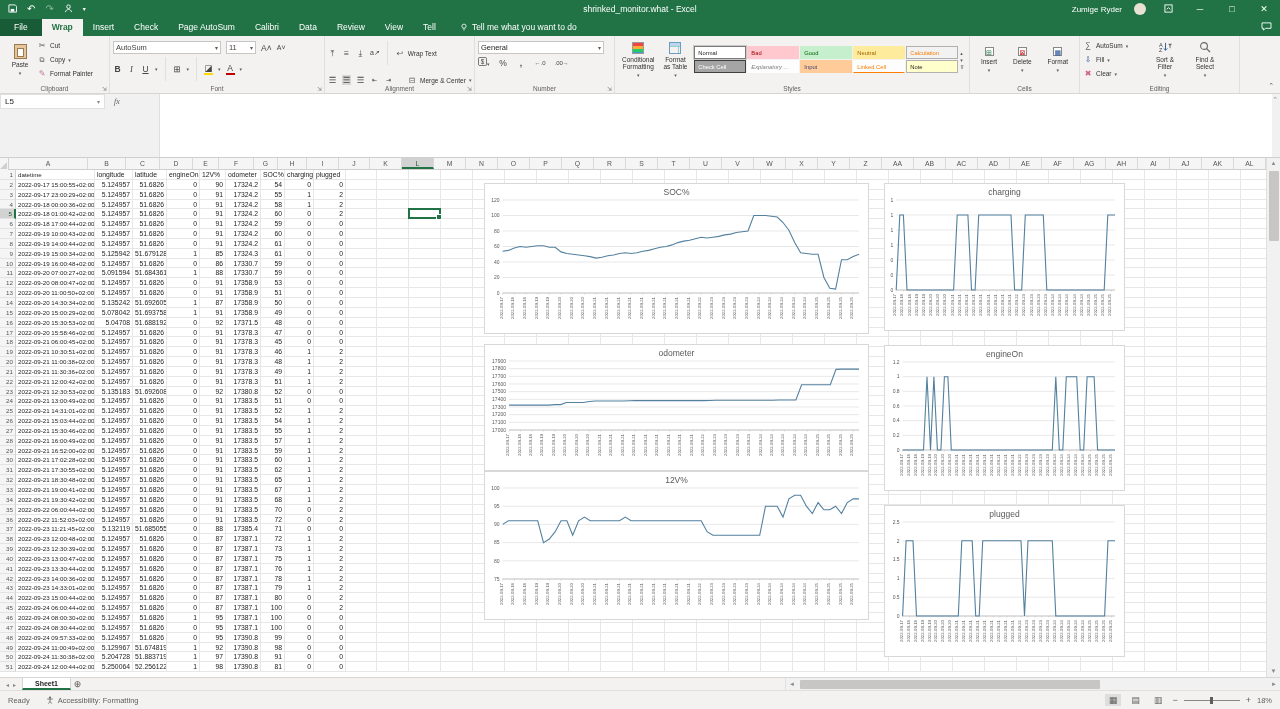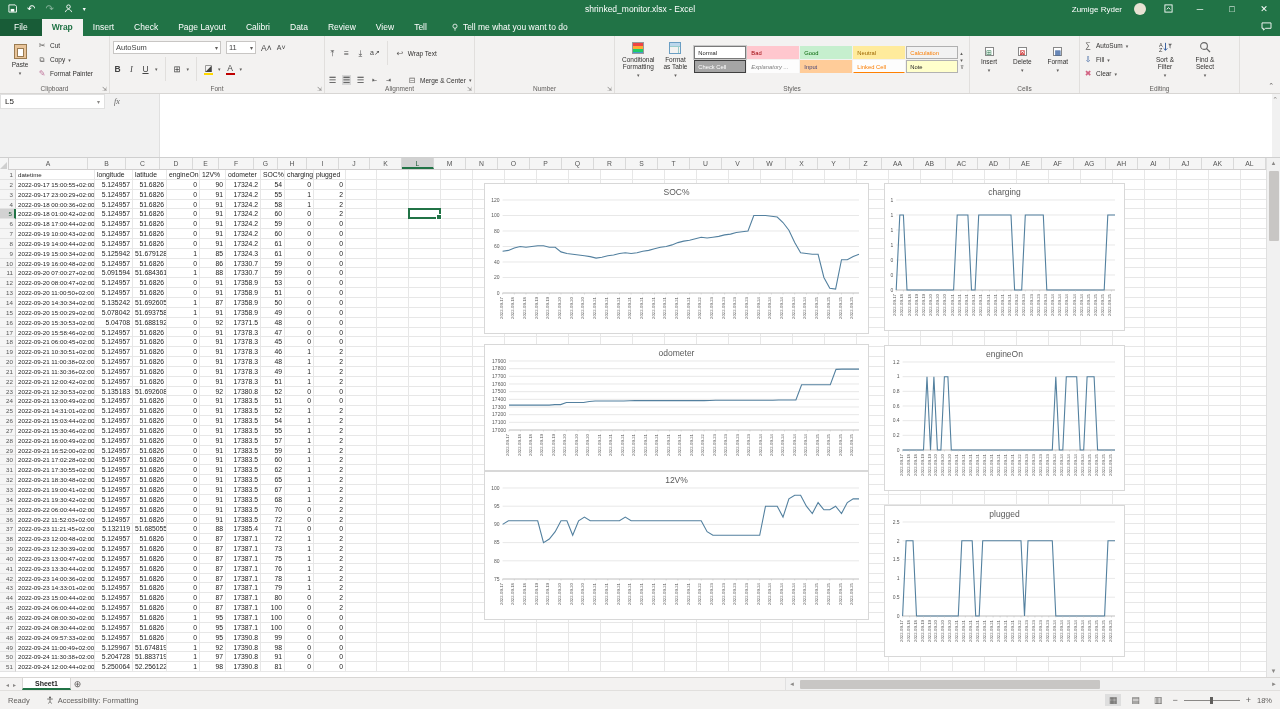--- a/index.html
+++ b/index.html
@@ -130,41 +130,41 @@
           <rect x="3" y="5.5" width="4" height="3" fill="#fff"></rect>
         </svg></span>
     <span class="qbtn">↶</span>
     <span class="qbtn dim">↷</span>
     <span class="qbtn"><svg width="9" height="9" viewBox="0 0 10 10">
           <circle cx="5" cy="3" r="2" fill="none" stroke="#fff"></circle>
           <path d="M1.5 9c.6-2 2-3 3.5-3s2.9 1 3.5 3" fill="none" stroke="#fff"></path>
         </svg></span>
     <span class="qbtn" style="font-size:6px;">▾</span>
   </div>
-  <div class="tb-title">shrinked_monitor.xlsx  -  Excel</div>
+  <div class="tb-title">shrinked_monitor.what  -  Excel</div>
   <div class="tb-right">
     <span>Zumige Ryder</span>
     <span class="avatar"></span>
     <span class="winbtn"><svg width="9" height="9" viewBox="0 0 10 10">
           <rect x="1" y="1" width="8" height="8" fill="none" stroke="#fff"></rect>
           <path d="M3 6l2-2 2 2" fill="none" stroke="#fff"></path>
         </svg></span>
     <span class="winbtn">─</span>
     <span class="winbtn">□</span>
     <span class="winbtn">✕</span>
   </div>
 </div>
 
 <div class="tabrow">
   <div id="tabs-holder" style="display:flex;align-items:flex-end;">
       <div class="rtab file">File</div>
       <div class="rtab active">Wrap</div>
       <div class="rtab">Insert</div>
       <div class="rtab">Check</div>
-      <div class="rtab">Page Layout</div>
+      <div class="rtab">Page AutoSum</div>
       <div class="rtab">Calibri</div>
       <div class="rtab">Data</div>
       <div class="rtab">Review</div>
       <div class="rtab">View</div>
       <div class="rtab">Tell</div>
     </div>
   <div class="tellme">
     <svg width="8" height="8" viewBox="0 0 10 10">
         <circle cx="5" cy="4" r="2.6" fill="none" stroke="#fff"></circle>
         <path d="M4 7.5h2M4.4 9h1.2" stroke="#fff"></path>
@@ -265,20 +265,36 @@
             <span>Merge &amp; Center</span>
             <span style="font-size:5px;color:#605e5c;">▾</span>
           </span>
       </div>
     </div>
     <div class="rgroup-label">Alignment</div>
     <div class="launcher">⇲</div>
   </div>
 
   <div class="rgroup" style="width:140px;">
+    <div class="fontgrid" style="width:100%;">
+      <div class="combo" style="width:126px;">
+          <span>General</span>
+          <span class="arr">▾</span>
+        </div>
+      <div class="iconrow" style="gap:9px;">
+        <span class="ib"><svg width="9" height="9" viewBox="0 0 10 10">
+              <rect x="0.5" y="0.5" width="9" height="9" rx="1.5" fill="none" stroke="#666"></rect>
+              <text x="5" y="7.5" font-size="7" text-anchor="middle" fill="#444">$</text>
+            </svg><span style="font-size:5px;color:#605e5c;">▾</span></span>
+        <span class="ib">%</span>
+        <span class="ib" style="font-weight:bold;">,</span>
+        <span class="ib" style="font-size:6px;">←.0</span>
+        <span class="ib" style="font-size:6px;">.00→</span>
+      </div>
+    </div>
     <div class="rgroup-label">Number</div>
     <div class="launcher">⇲</div>
   </div>
 
   <div class="rgroup" style="width:355px;">
     <div class="bigbtn" style="width:48px;">
       <span class="cf-icon"></span>
       <span class="cap">Conditional Formatting</span>
         <span style="font-size:5px;color:#605e5c;">▾</span>
     </div>

